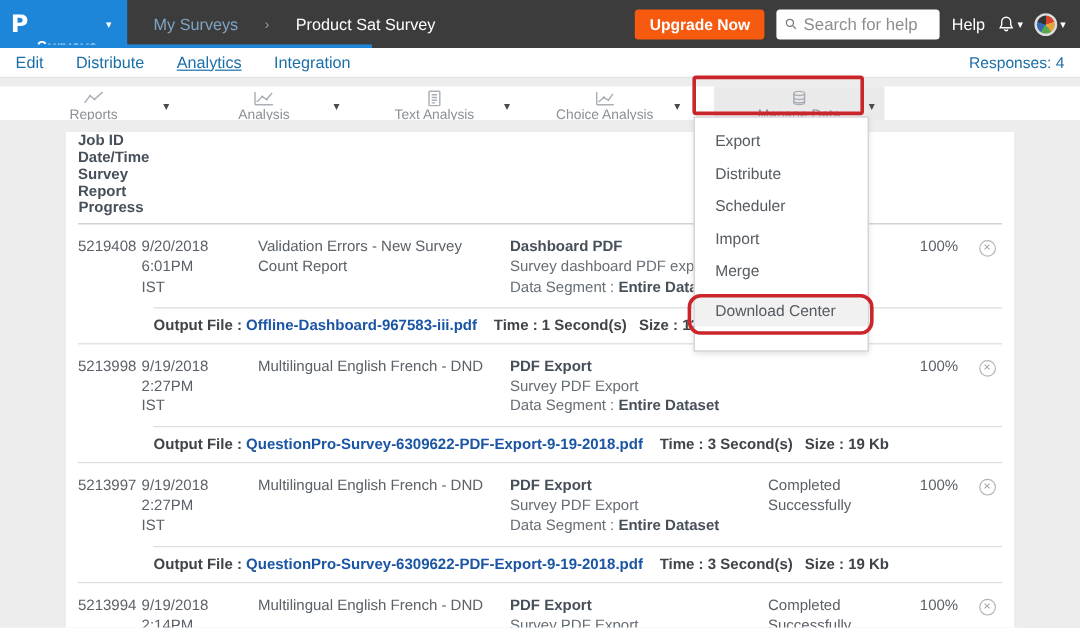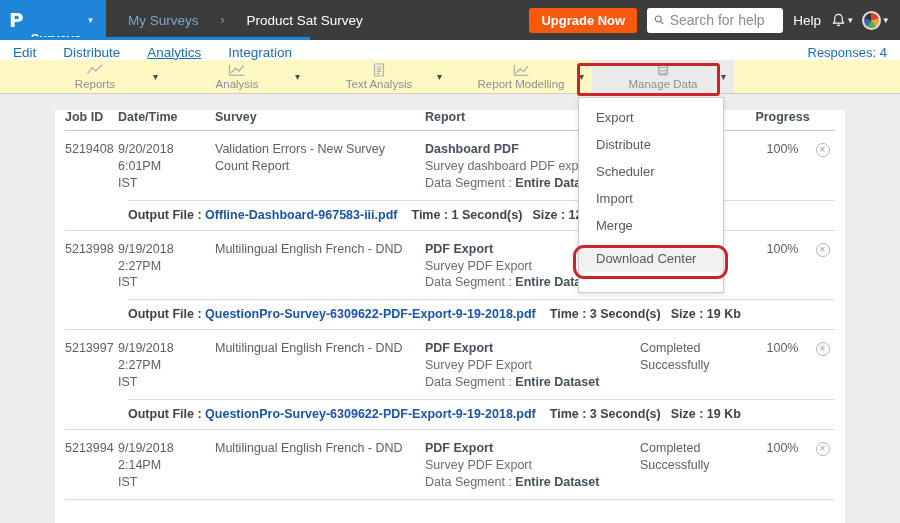--- a/index.html
+++ b/index.html
@@ -28,42 +28,42 @@
             background:conic-gradient(#d8452f 0 20%, #e8a33c 20% 40%, #58a84e 40% 60%, #3668b8 60% 80%, #333 80% 100%); }
 
   
   .survey-nav { position:absolute; left:0; top:40px; width:900px; height:25px; background:#fff; border-bottom:1px solid #e3e3e3;
                 display:flex; align-items:center; gap:27px; padding:0 13px; }
   .survey-nav a { font-size:13.5px; color:#1b6fa8; text-decoration:none; font-weight:500; }
   .survey-nav a.active { text-decoration:underline; }
   .responses { margin-left:auto; color:#1b6fa8; font-size:13px; font-weight:500; }
 
   
-  .toolbar { position:absolute; left:0; top:60px; width:900px; height:34px; background:#fef9c3; border-bottom:1px solid #ccc;
-             display:flex; padding-left:24px; }
+  .toolbar { position:absolute; left:0; top:72px; width:900px; height:34px; background:#ffffff; border-bottom:1px solid #ccc;
+             display:flex; padding-left:7px; }
   .tool-item { position:relative; width:142px; height:33px; display:flex; flex-direction:column; align-items:center; justify-content:center; cursor:pointer; }
-  .tool-item.hl { background:#eaeaea; }
+  .tool-item.hl { background:#eaeaea;margin-left:20px; }
   .tool-item svg { width:18px; height:14px; stroke:#a9afb5; fill:none; stroke-width:1.6; }
   .tool-item .tlabel { font-size:11.5px; color:#8a9096; margin-top:1px; }
   .tool-caret { position:absolute; right:8px; top:11px; font-size:10px; color:#4a4a4a; }
 
   
   .content { position:absolute; left:0; top:100px; width:900px; height:423px; background:#ededed; }
   .card { position:absolute; left:55px; top:10px; width:790px; min-height:413px; background:#fff; }
   .card-head { position:relative; padding:16px 22px 12px; }
   .dc-title { font-size:17px; color:#5b6770; display:inline; vertical-align:middle; }
   .help-badge { display:inline-flex; width:17px; height:17px; border-radius:50%; background:#1265ad; color:#fff;
                 font-size:11px; font-weight:bold; align-items:center; justify-content:center; margin-left:7px; vertical-align:middle; cursor:pointer; }
   .refresh-btn { position:absolute; right:22px; top:13px; background:#1c87e5; color:#fff; border:none; border-radius:3px;
                  font-size:13px; font-weight:bold; padding:5px 12px; font-family:inherit; cursor:pointer; display:flex; gap:6px; align-items:center; }
   .refresh-glyph { font-weight:normal; font-size:14px; line-height:1; }
 
   
   .tbl { padding:0 10px; }
-  .thead { display:flex; border-bottom:1px solid #c9c9c9; padding-bottom:6px; }
+  .thead { display:flex; border-bottom:1px solid #c9c9c9; padding-bottom:6px;flex-direction:column; }
   .thead > div { font-size:12.5px; font-weight:bold; color:#47505a; }
   .col-job{ width:53px; } .col-date{ width:97px; } .col-survey{ width:210px; padding-right:14px; }
   .col-report{ width:215px; } .col-status{ width:115px; } .col-progress{ width:55px; text-align:center; } .col-action{ width:25px; text-align:center; }
   .job-block { border-bottom:1px solid #ddd; }
   .job-main { display:flex; padding:10px 0 8px; font-size:12.5px; color:#5a6168; line-height:1.35; }
   .date-tz { display:block; }
   .rep-name { font-weight:bold; color:#47505a; }
   .rep-desc { color:#666e75; }
   .rep-seg { color:#666e75; }
   .rep-seg b { color:#47505a; }
@@ -163,21 +163,21 @@
     <span class="tlabel">Text Analysis</span>
     <span class="tool-caret">▾</span>
   </div>
   <div class="tool-item">
     <svg viewBox="0 0 24 18">
         <polyline points="3,16 3,2"></polyline>
         <polyline points="3,16 22,16"></polyline>
         <polyline points="5,13 11,8 16,11 21,4"></polyline>
         <circle cx="11" cy="8" r="1.3" fill="#a9afb5" stroke="none"></circle>
       </svg>
-    <span class="tlabel">Report Modelling</span>
+    <span class="tlabel">Choice Analysis</span>
     <span class="tool-caret">▾</span>
   </div>
   <div class="tool-item hl">
     <svg viewBox="0 0 24 18">
         <ellipse cx="12" cy="3.5" rx="6" ry="2.3"></ellipse>
         <path d="M6 3.5v10c0 1.3 2.7 2.3 6 2.3s6-1 6-2.3v-10"></path>
         <path d="M6 8c0 1.3 2.7 2.3 6 2.3S18 9.3 18 8"></path>
         <path d="M6 11.5c0 1.3 2.7 2.3 6 2.3s6-1 6-2.3"></path>
       </svg>
     <span class="tlabel">Manage Data</span>

